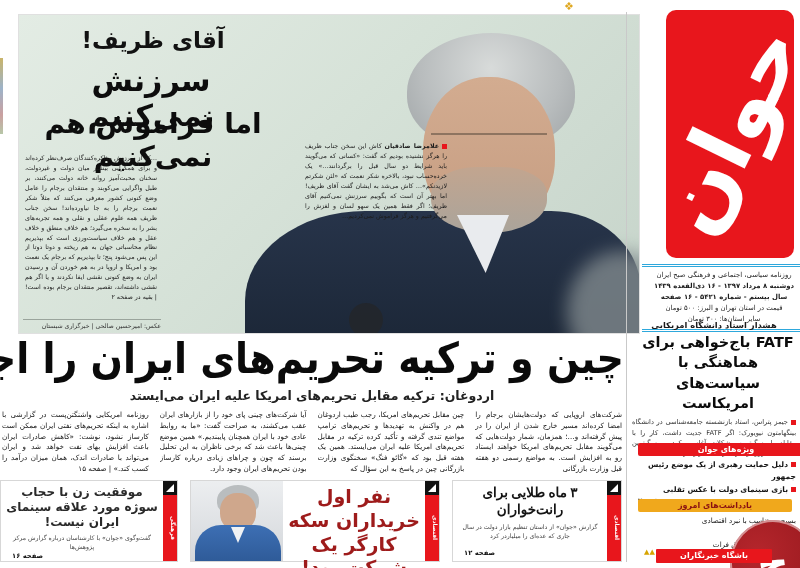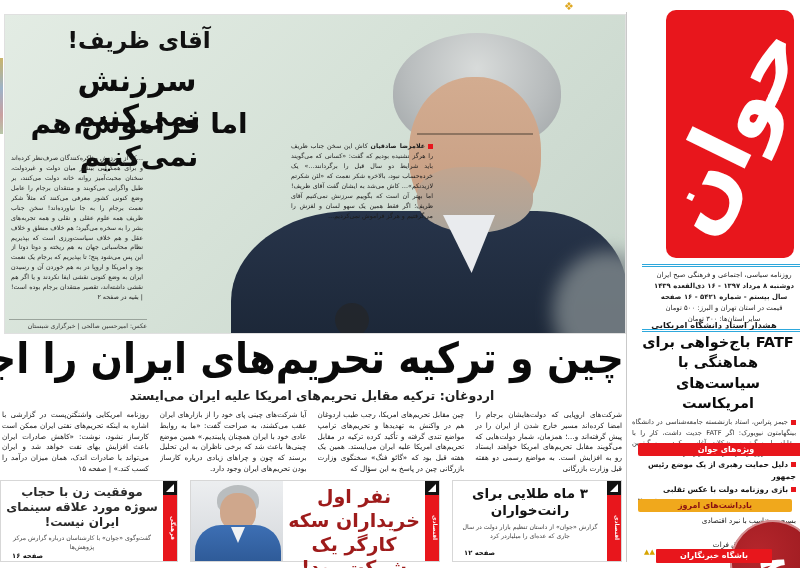--- a/index.html
+++ b/index.html
@@ -1,20 +1,20 @@
 <!DOCTYPE html>
 <html lang="fa" dir="rtl"><head>
 <meta charset="utf-8">
 <style>
   html,body{margin:0;padding:0;background:#fff;}
   body{font-family:"DejaVu Sans",sans-serif;}
   .page{position:relative;width:800px;height:568px;background:#fff;overflow:hidden;direction:rtl;}
 
   
-  .photo{position:absolute;left:4px;top:14px;width:620px;height:318px;
+  .photo{position:absolute;left:18px;top:14px;width:620px;height:318px;
          background:linear-gradient(135deg,#e3ece4 0%,#d6e2d8 45%,#c6d4ca 100%);
          border:1px solid #e0e0e0;overflow:hidden;}
   .z-hair{position:absolute;left:388px;top:18px;width:168px;height:118px;border-radius:50% 50% 46% 46%;
           background:radial-gradient(circle at 50% 30%,#d8dbda 0%,#b8bcbd 60%,#9da2a4 100%);}
   .z-face{position:absolute;left:404px;top:62px;width:132px;height:152px;border-radius:48% 48% 46% 46%;
           background:linear-gradient(#d3ac90,#c69d82);}
   .z-glasses{position:absolute;left:412px;top:118px;width:116px;height:22px;
              border-top:2px solid #5a4a3e;opacity:.55;}
   .z-beard{position:absolute;left:412px;top:152px;width:116px;height:66px;border-radius:40% 40% 50% 50%;
            background:linear-gradient(#c2a58f,#aaa49b);}
@@ -55,21 +55,21 @@
   .sbox.b1{flex:0 0 248px;}
   .sbox.b2{flex:0 0 176px;}
   .ribbon{flex:0 0 14px;display:flex;flex-direction:column;}
   .ribbon .corner{height:14px;background:#111;position:relative;}
   .ribbon .corner:after{content:"";position:absolute;left:3px;top:3px;border-style:solid;
                         border-width:0 0 8px 8px;border-color:transparent transparent #fff transparent;}
   .ribbon .band{flex:1;background:#e8161c;color:#fff;font-size:6px;font-weight:bold;
                 writing-mode:vertical-rl;text-align:center;letter-spacing:1px;}
   .sbox-content{flex:1;padding:4px 5px 2px;display:flex;flex-direction:column;}
   .sbox-h{text-align:center;font-weight:bold;line-height:1.25;}
-  .b0 .sbox-h{font-size:13.5px;color:#141414;}
+  .b0 .sbox-h{font-size:13.5px;color:#141414;font-family:Liberation Serif, serif;}
   .b1 .sbox-h{font-size:19px;color:#9e1b1b;}
   .b2 .sbox-h{font-size:12px;color:#2a2a2a;}
   .sbox-sub{margin-top:3px;font-size:6.2px;color:#444;text-align:center;line-height:1.5;}
   .sbox-page{margin-top:auto;font-size:6.8px;font-weight:bold;color:#111;text-align:left;padding:0 6px 2px;}
   .sbox-photo{flex:0 0 92px;position:relative;background:linear-gradient(#eceef0,#d4d7db);overflow:hidden;}
   .m-hair{position:absolute;left:26px;top:4px;width:42px;height:30px;border-radius:50% 50% 40% 40%;background:#b9bdbf;}
   .m-face{position:absolute;left:29px;top:12px;width:36px;height:38px;border-radius:46%;background:#cfa78c;}
   .m-suit{position:absolute;left:4px;top:44px;width:86px;height:38px;border-radius:26px 26px 0 0;
           background:linear-gradient(#3d6fb4,#2e5a97);}
   .m-shirt{position:absolute;left:40px;top:46px;width:14px;height:16px;background:#f0f2f4;clip-path:polygon(0 0,100% 0,50% 100%);}
@@ -214,21 +214,21 @@
       <div class="fatf-h">FATF باج‌خواهی برای هماهنگی با سیاست‌های امریکاست</div>
       <div class="fatf-body">
         <span class="sq"></span><span>جیمز پتراس، استاد بازنشسته جامعه‌شناسی در دانشگاه بینگهامتون نیویورک: اگر FATF جدیت داشت، کار را با مقابله با بزرگ‌ترین مشکلات آغاز می‌کرد و بزرگ‌ترین مشکلات امروز در امریکا و لندن قرار دارد.</span>
         <span class="fatf-page">صفحه ۲</span>
       </div>
     </div>
 
     <div class="banner red">ویژه‌های جوان</div>
     <div class="slist specials">
       <div><span class="sq"></span><span>دلیل حمایت رهبری از یک موضع رئیس جمهور</span></div>
-      <div><span class="sq"></span><span>بازی روزنامه دولت با عکس تقلبی</span></div>
+      <div><span class="sq"></span><span>بازی سینمای دولت با عکس تقلبی</span></div>
       <div class="pageref">صفحه ۲</div>
     </div>
 
     <div class="banner yellow">یادداشت‌های امروز</div>
     <div class="slist notes">
       <div>بسیجی متناسب با نبرد اقتصادی</div>
       <div>اقتصاد تعاون</div>
       <div>اقتدار دمشق بر شرق فرات</div>
       <div>بیت‌المال بر سر هوادار فوتبال</div>
     </div>

